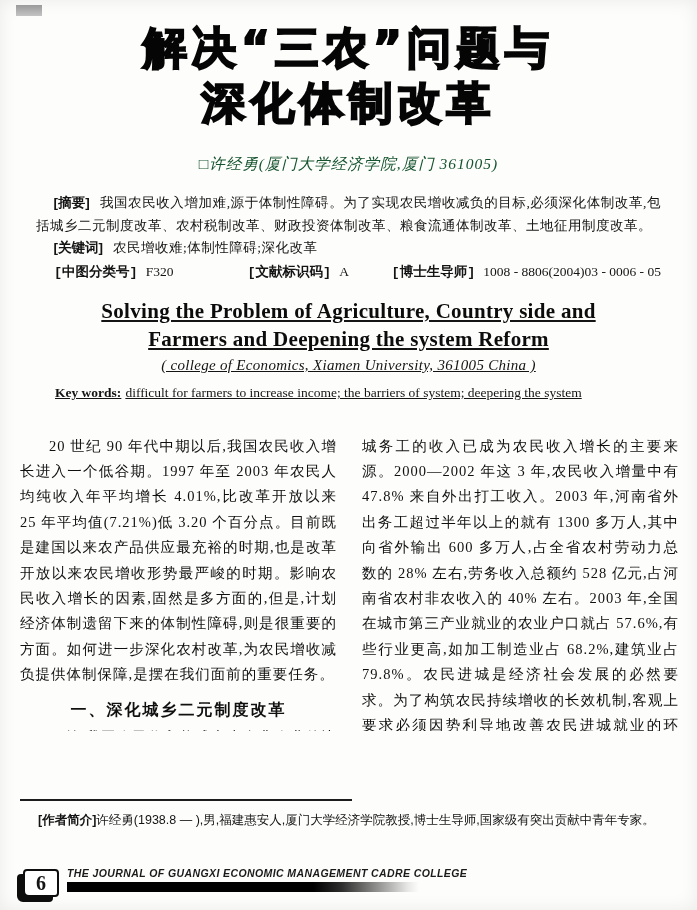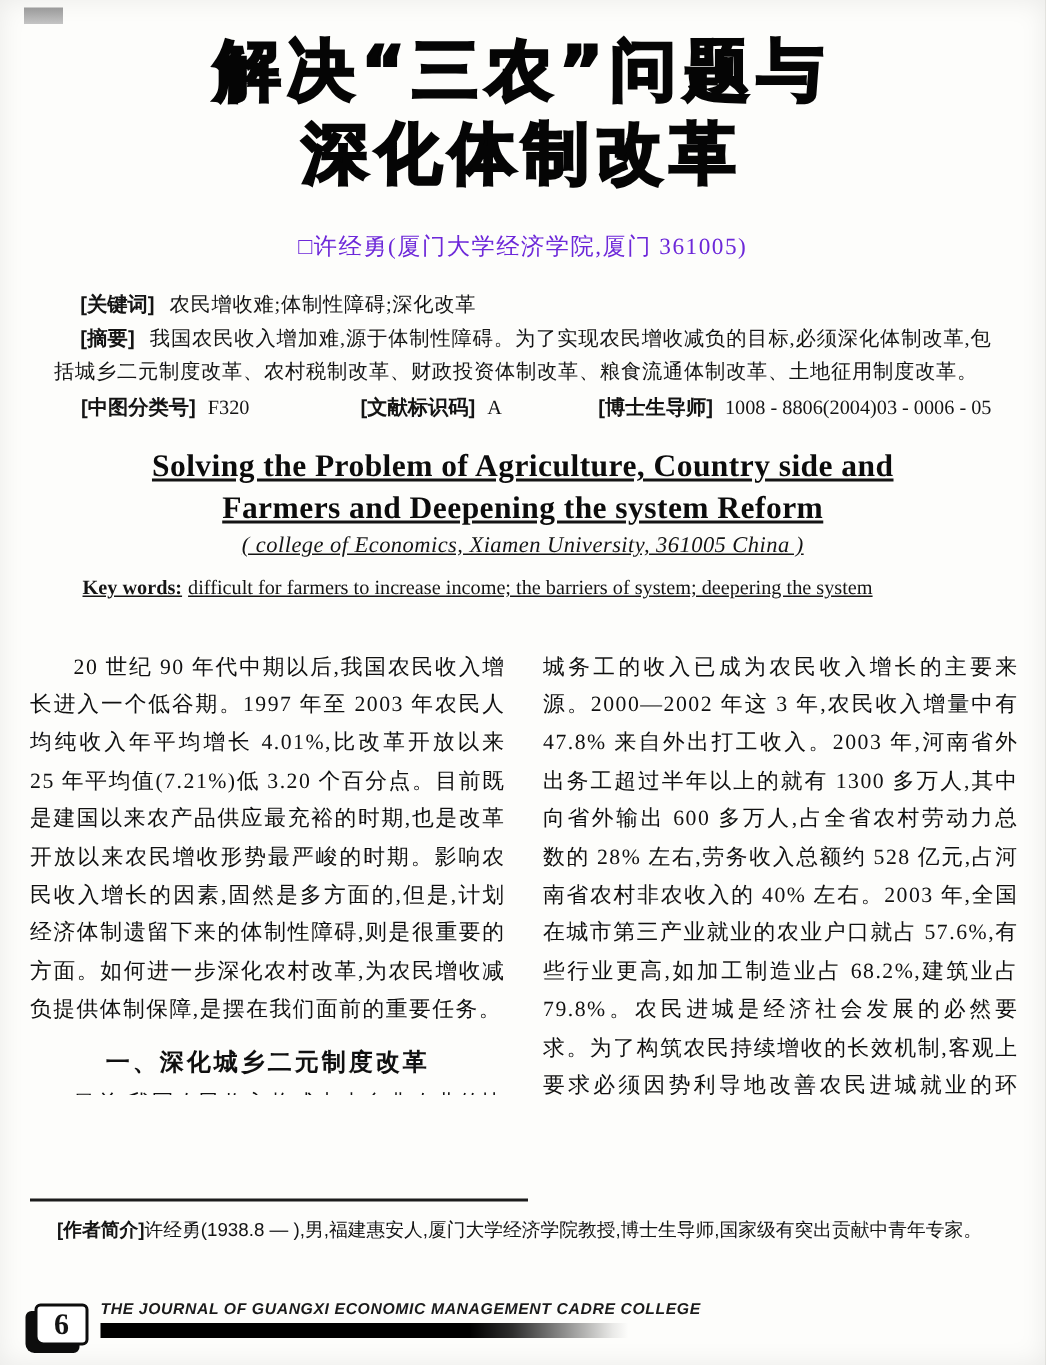--- a/index.html
+++ b/index.html
@@ -31,33 +31,34 @@
     color:#050505;
     -webkit-text-stroke:2px #050505;
     text-shadow:0 0 1px #000;
   }
   
   .cn-author {
     margin-top:24px;
     text-align:center;
     font-size:15.5px;
     letter-spacing:1px;
-    color:#6d28d9;
+    color:#14532d;
+    font-style:italic;
   }
   
   .meta {
     margin:17px 36px 0 36px;
     font-size:13.5px;
     line-height:22.5px;
   }
   .meta p { text-align:justify; text-indent:1.3em; }
   .meta .lbl { font-weight:bold; font-family:"Liberation Sans",sans-serif; padding-right:10px; }
   .meta .kai { letter-spacing:0.5px; }
   .clc-row { display:flex; align-items:baseline; padding-left:18px; margin-top:1px; }
-  .clc-row .lbl { padding-right:8px; }
+  .clc-row .lbl { padding-right:8px;font-family:Liberation Mono, monospace; }
   .clc-sep1 { width:74px; }
   .clc-sep2 { flex:1; }
   
   .en-block { text-align:center;text-decoration:underline; }
   .en-title {
     margin-top:13px;
     font-size:21px;
     font-weight:bold;
     line-height:28px;
     letter-spacing:0.3px;
@@ -142,22 +143,22 @@
   <div class="scan-artifact"></div>
 
   <div class="cn-title">
     <div>解决“三农”问题与</div>
     <div>深化体制改革</div>
   </div>
 
   <div class="cn-author">□许经勇(厦门大学经济学院,厦门  361005)</div>
 
   <div class="meta">
+    <p><span class="lbl">[摘要]</span><span class="kai">我国农民收入增加难,源于体制性障碍。为了实现农民增收减负的目标,必须深化体制改革,包括城乡二元制度改革、农村税制改革、财政投资体制改革、粮食流通体制改革、土地征用制度改革。</span></p>
     <p><span class="lbl">[关键词]</span><span class="kai">农民增收难;体制性障碍;深化改革</span></p>
-    <p><span class="lbl">[摘要]</span><span class="kai">我国农民收入增加难,源于体制性障碍。为了实现农民增收减负的目标,必须深化体制改革,包括城乡二元制度改革、农村税制改革、财政投资体制改革、粮食流通体制改革、土地征用制度改革。</span></p>
     <div class="clc-row">
       <span class="lbl">[中图分类号]</span>
       <span>F320</span>
       <span class="clc-sep1"></span>
       <span class="lbl">[文献标识码]</span>
       <span>A</span>
       <span class="clc-sep2"></span>
       <span class="lbl">[博士生导师]</span>
       <span>1008 - 8806(2004)03 - 0006 - 05</span>
     </div>

